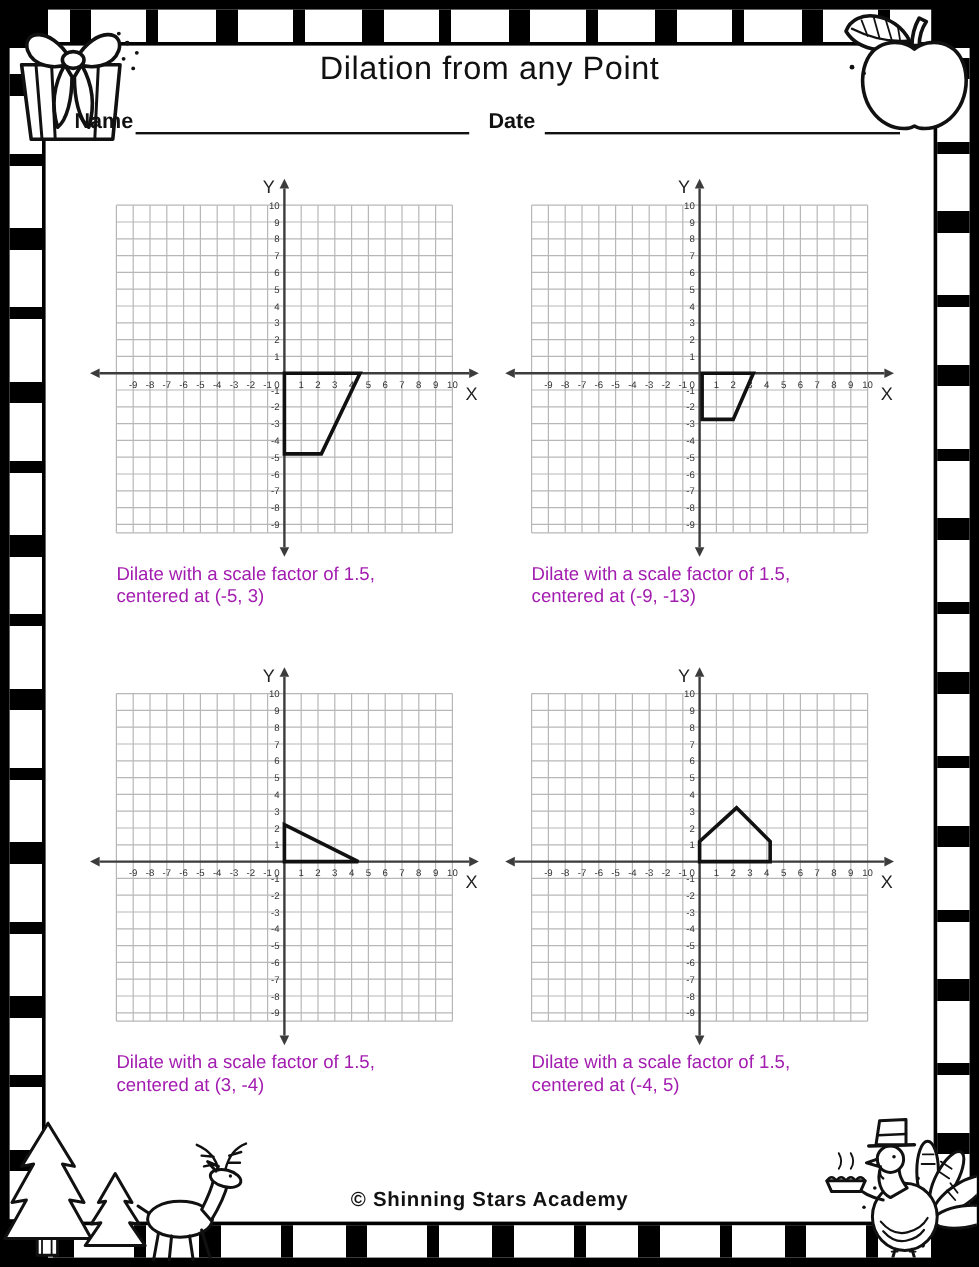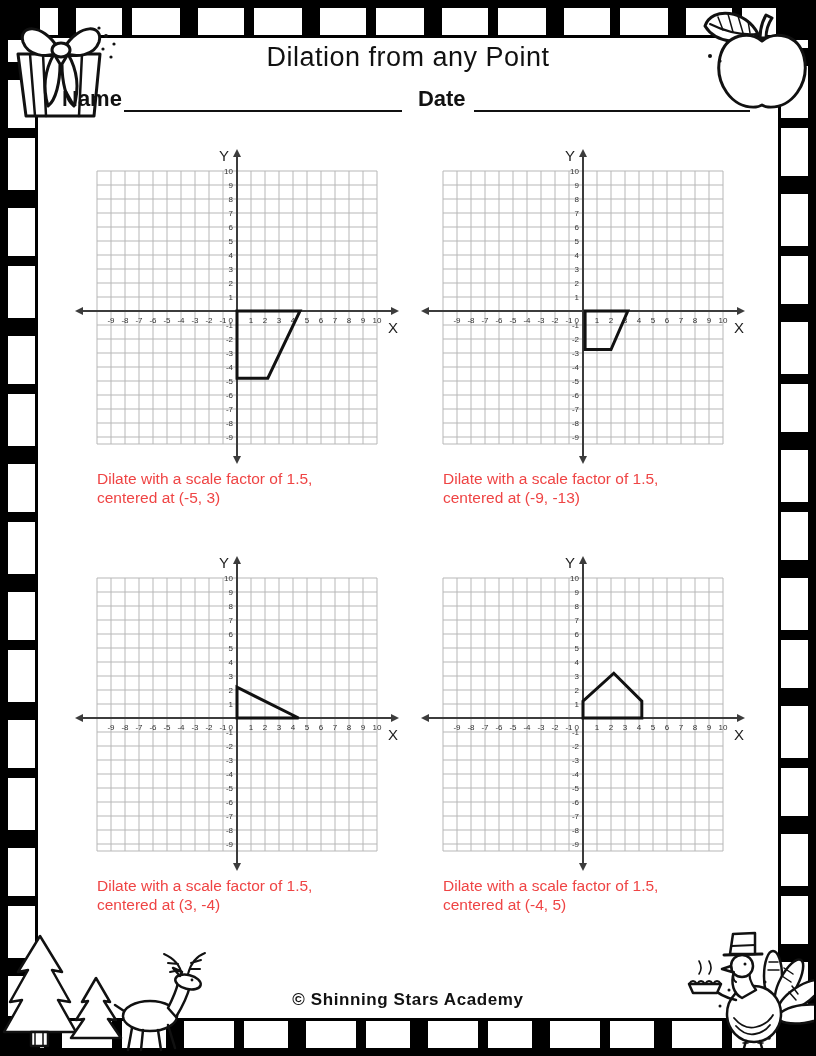--- a/index.html
+++ b/index.html
@@ -33,36 +33,36 @@
   .corner.tl{left:0;top:0}.corner.tr{right:0;top:0}
   .corner.bl{left:0;bottom:0}.corner.br{right:0;bottom:0}
 
   
   .title{
     position:absolute;top:42px;left:48px;right:48px;text-align:center;
     font-size:27px;font-weight:normal;letter-spacing:.5px;
   }
   .name-row{
     position:absolute;top:84px;left:62px;right:66px;
-    display:flex;align-items:flex-end;font-size:22px;font-weight:600;
+    display:flex;align-items:flex-end;font-size:18px;font-weight:600;
   }
   .write-line{border-bottom:2px solid #111;height:26px;}
   .name-line{width:278px;margin-left:2px;}
   .date-line{flex:1;margin-left:8px;}
   .date-label{margin-left:16px;}
 
   
   .problem{position:absolute;width:336px;}
   .pos-1{left:69px;top:147px;}
   .pos-2{left:415px;top:147px;}
   .pos-3{left:69px;top:554px;}
   .pos-4{left:415px;top:554px;}
   svg.graph{display:block;}
   svg text{font-family:"Liberation Sans",sans-serif;}
-  .instruction{margin:4px 0 0 28px;font-size:15.5px;line-height:19px;color:#ef4444;}
+  .instruction{margin:4px 0 0 28px;font-size:15.5px;line-height:19px;color:#a21caf;}
 
   
   .footer{
     position:absolute;left:0;right:0;top:990px;text-align:center;
     font-size:17px;font-weight:700;letter-spacing:.6px;
   }
 
   
   .art{position:absolute;}
   .art-gift{left:2px;top:2px;}

